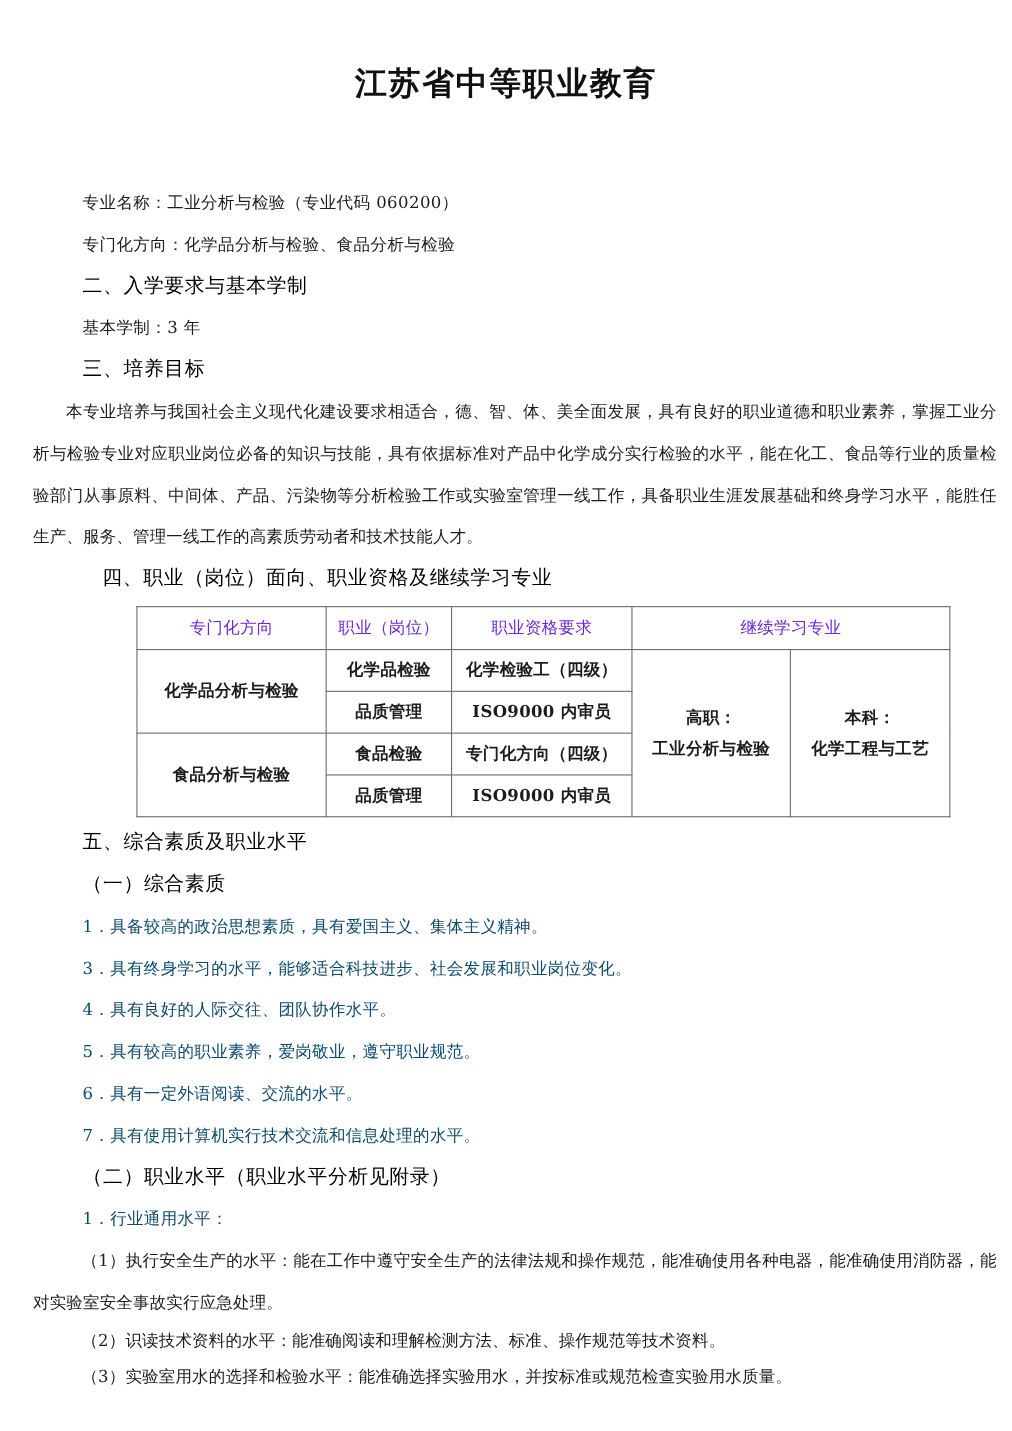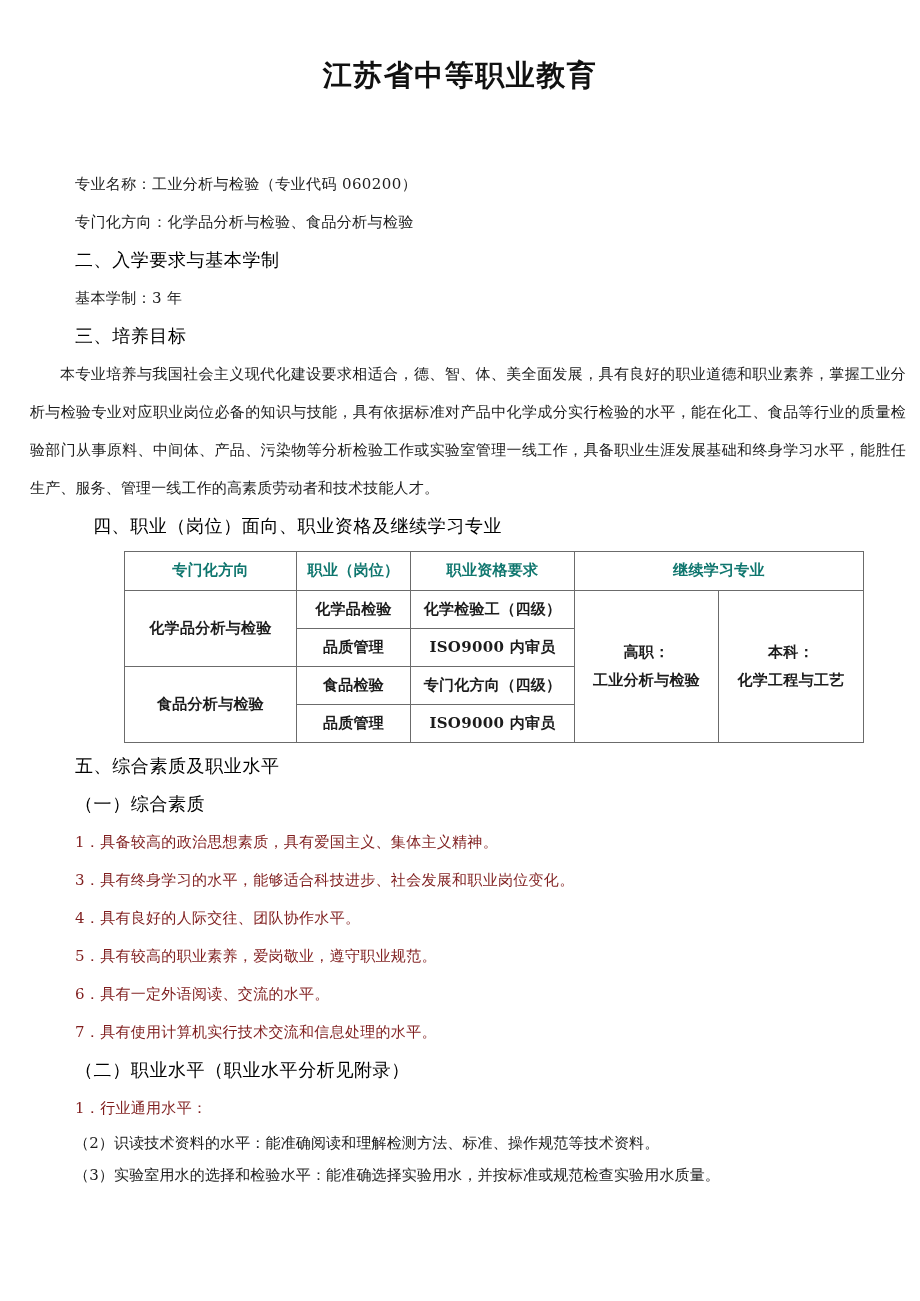--- a/index.html
+++ b/index.html
@@ -101,21 +101,21 @@
     line-height: 32px;
   }
 
   
   .item {
     font-size: 15px;
     line-height: 38px;
     margin: 0;
     padding-left: 59px;
     letter-spacing: 0.3px;
-    color: #7f1d1d;
+    color: #0c4a6e;
     white-space: nowrap;
   }
 
   
   .table-wrap {
     padding-left: 108px;
     padding-top: 6px;
     padding-bottom: 4px;
   }
   table.jobs {
@@ -127,23 +127,23 @@
   }
   table.jobs th, table.jobs td {
     border: 1px solid #6b6b6b;
     padding: 0;
     text-align: center;
     vertical-align: middle;
     letter-spacing: 0.3px;
     font-weight: bold;
   }
   table.jobs th {
-    font-weight: bold;
+    font-weight: normal;
     height: 38px;
-    color: #0f766e;
+    color: #6d28d9;
     margin-top: 16px;
   }
   table.jobs td {
     height: 37px;
   }
   td.dir {
     font-size: 15px;
   }
   td.contleft {
     text-align: left;
@@ -231,17 +231,18 @@
     <p class="item">1．具备较高的政治思想素质，具有爱国主义、集体主义精神。</p>
     <p class="item">3．具有终身学习的水平，能够适合科技进步、社会发展和职业岗位变化。</p>
     <p class="item">4．具有良好的人际交往、团队协作水平。</p>
     <p class="item">5．具有较高的职业素养，爱岗敬业，遵守职业规范。</p>
     <p class="item">6．具有一定外语阅读、交流的水平。</p>
     <p class="item">7．具有使用计算机实行技术交流和信息处理的水平。</p>
 
     <p class="heading">（二）职业水平（职业水平分析见附录）</p>
     <p class="item">1．行业通用水平：</p>
 
+    <p class="para-sub">（1）执行安全生产的水平：能在工作中遵守安全生产的法律法规和操作规范，能准确使用各种电器，能准确使用消防器，能对实验室安全事故实行应急处理。</p>
     <p class="para-sub tight">（2）识读技术资料的水平：能准确阅读和理解检测方法、标准、操作规范等技术资料。</p>
     <p class="para-sub tight">（3）实验室用水的选择和检验水平：能准确选择实验用水，并按标准或规范检查实验用水质量。</p>
 
   </div>
 </div>
 
 </body></html>

